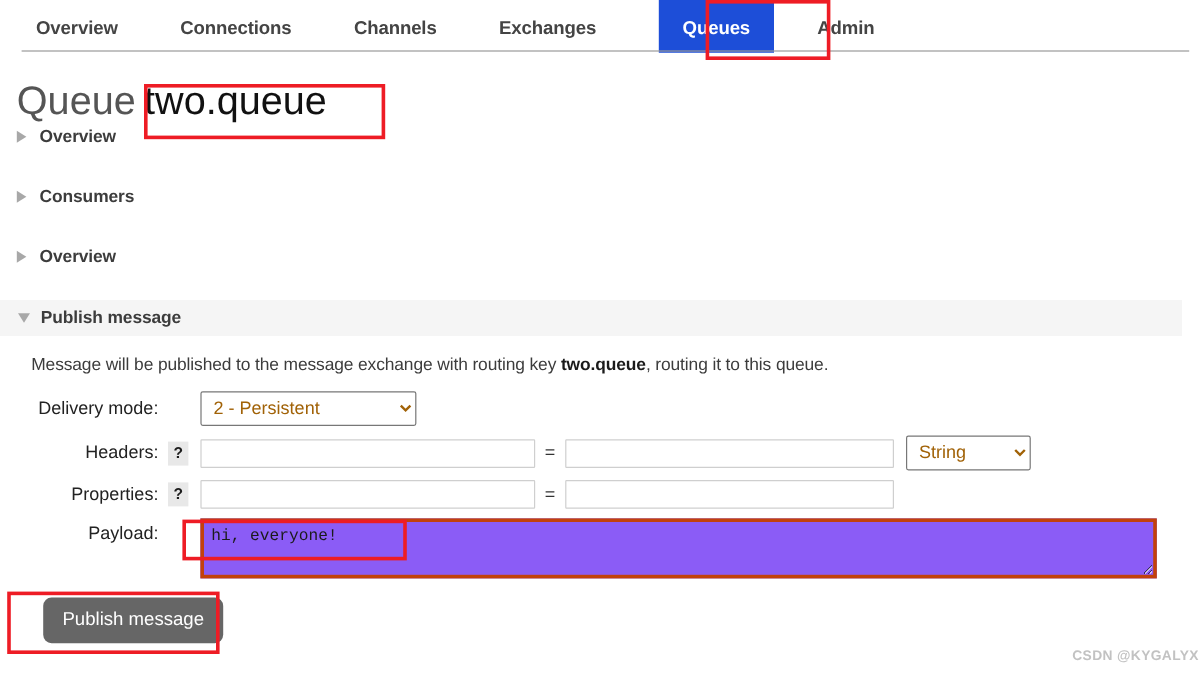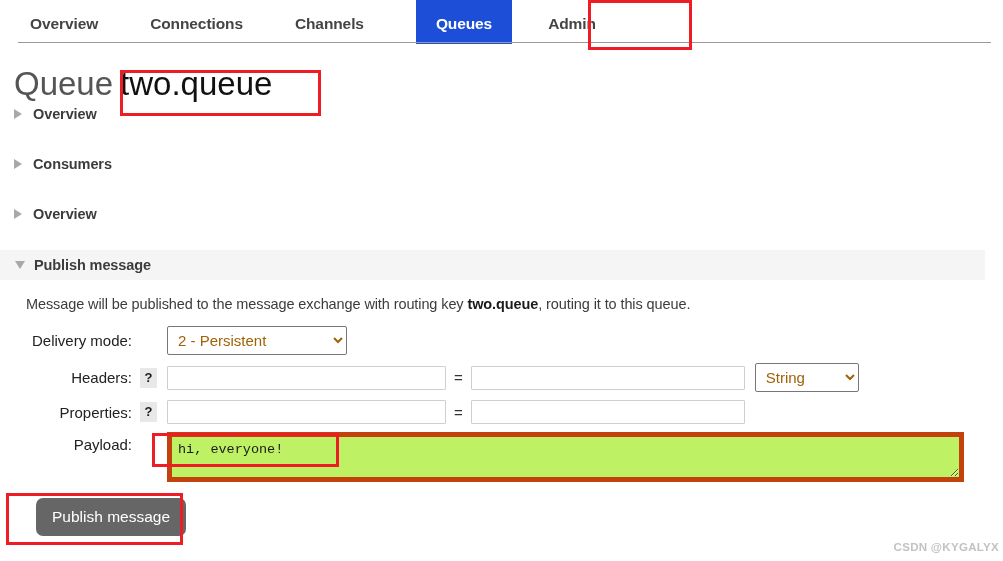--- a/index.html
+++ b/index.html
@@ -195,22 +195,22 @@
 
   .payload-row {
     display: flex;
     align-items: flex-start;
     margin-top: 8px;
   }
   .payload-row .form-label { padding-top: 4px; }
   textarea.payload {
     width: 797px;
     height: 50px;
-    border: 5px solid #c2410c;
-    background: #bef264;
+    border: 3px solid #c2410c;
+    background: #8b5cf6;
     font-family: "Liberation Mono", monospace;
     font-size: 13.5px;
     color: #1b1b1b;
     padding: 4px 6px;
     box-sizing: border-box;
     resize: vertical;
     line-height: 1.35;
   }
 
   .btn-row { margin: 16px 0 0 10px; }
@@ -251,20 +251,21 @@
   }
 </style>
 </head>
 <body>
 
 <div class="navbar">
   <div class="nav-items">
     <div class="nav-item">Overview</div>
     <div class="nav-item">Connections</div>
     <div class="nav-item">Channels</div>
+    <div class="nav-item">Exchanges</div>
     <div class="nav-item active">Queues</div>
     <div class="nav-item">Admin</div>
   </div>
   <div class="nav-rule"></div>
 </div>
 
 <h1 class="page-heading">
   <span class="qword">Queue</span><span class="qname">two.queue</span>
 </h1>
 

